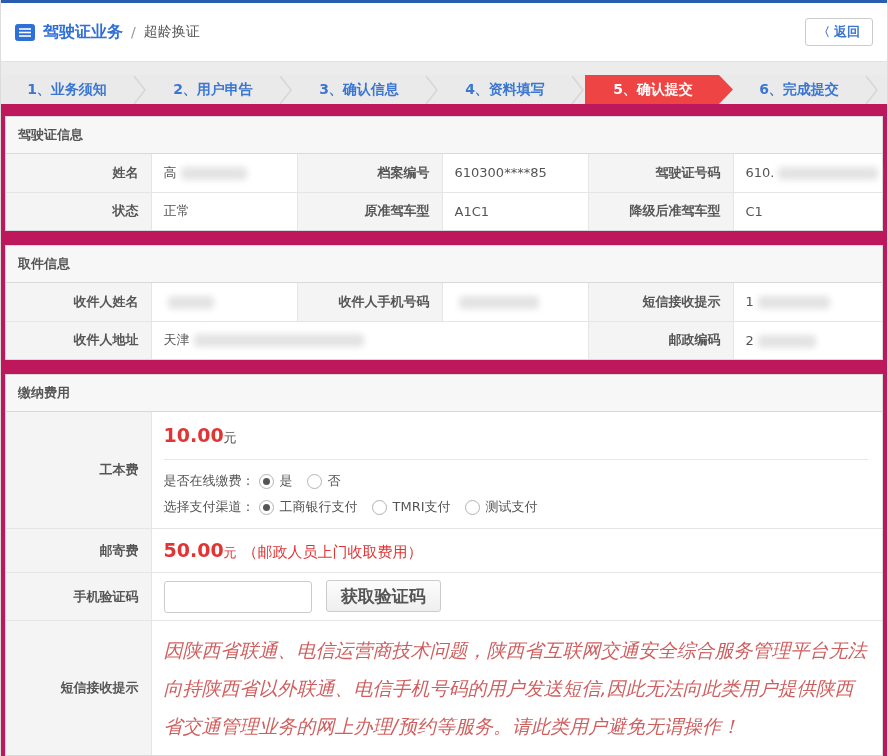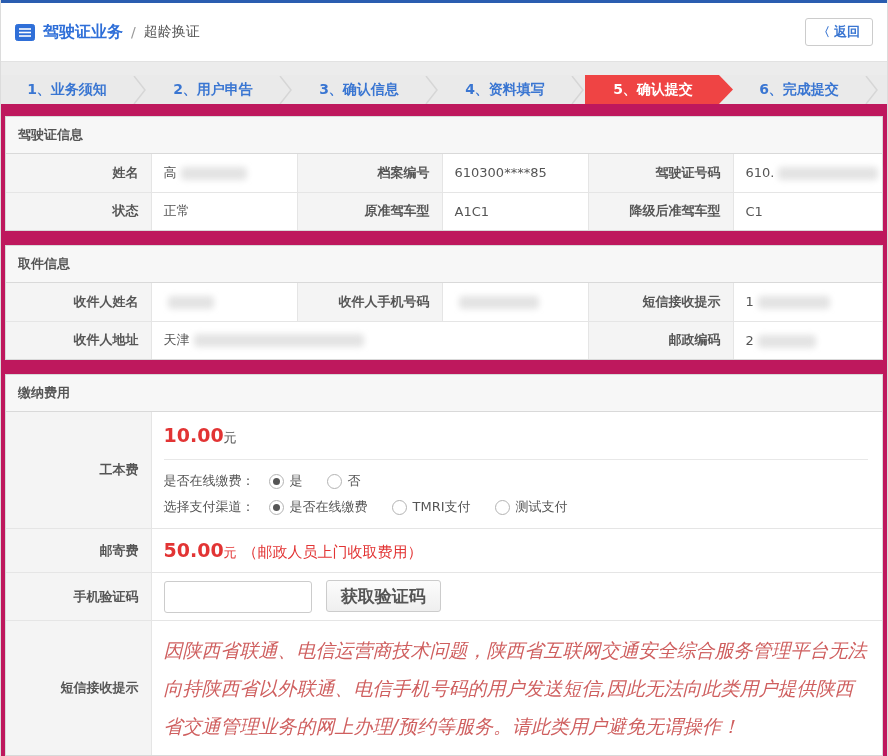--- a/index.html
+++ b/index.html
@@ -45,21 +45,21 @@
   td.val { background:#fff; padding-left:12px; }
   .smudge { display:inline-block; height:13px; border-radius:4px; background:#e3e3e3;
             filter:blur(3px); vertical-align:middle; margin-left:4px; }
 
   
   .amount { color:#e23434; font-size:19px; font-weight:bold; }
   .unit { color:#555; font-size:13px; font-weight:normal; }
   .unit-red { color:#e23434; font-size:13px; font-weight:normal; }
   .fee-cell { padding:12px 14px; }
   .fee-divider { border:none; border-top:1px solid #e8e8e8; margin:12px 0; }
-  .radio-line { display:flex; align-items:flex-start; gap:10px; margin-top:8px; font-size:13px; color:#555; }
+  .radio-line { display:flex; align-items:flex-start; margin-top:8px; font-size:13px; color:#555; }
   .radio-line:first-of-type { margin-top:0; }
   .radio-q { margin-right:4px; }
   .radio-opt { display:inline-flex; align-items:center; gap:6px; margin-right:14px; cursor:pointer; }
   .radio { width:15px; height:15px; border:1px solid #b3b3b3; border-radius:50%;
            background:#fff; position:relative; display:inline-block; }
   .radio.checked::after { content:""; position:absolute; left:3px; top:3px; width:7px; height:7px;
                           border-radius:50%; background:#555; }
   .postage-note { color:#e23434; font-size:15px; margin-left:6px; }
   .captcha-input { width:148px; height:32px; border:1px solid #ccc; border-radius:3px;
                    padding:0 8px; font-size:13px; }
@@ -222,21 +222,21 @@
               </span>
               <span class="radio-opt">
                 <span class="radio"></span>
                 <span>否</span>
               </span>
             </div>
             <div class="radio-line">
               <span class="radio-q">选择支付渠道：</span>
               <span class="radio-opt">
                 <span class="radio checked"></span>
-                <span>是否在线缴费</span>
+                <span>工商银行支付</span>
               </span>
               <span class="radio-opt">
                 <span class="radio"></span>
                 <span>TMRI支付</span>
               </span>
               <span class="radio-opt">
                 <span class="radio"></span>
                 <span>测试支付</span>
               </span>
             </div>

